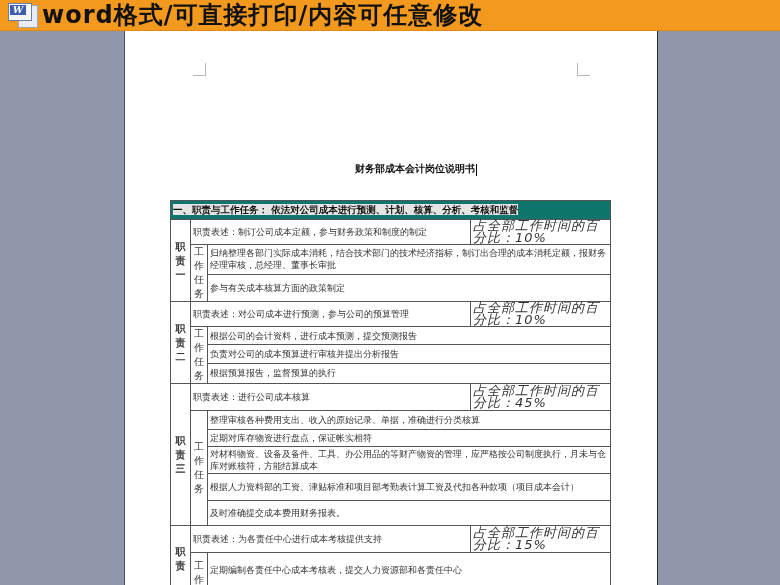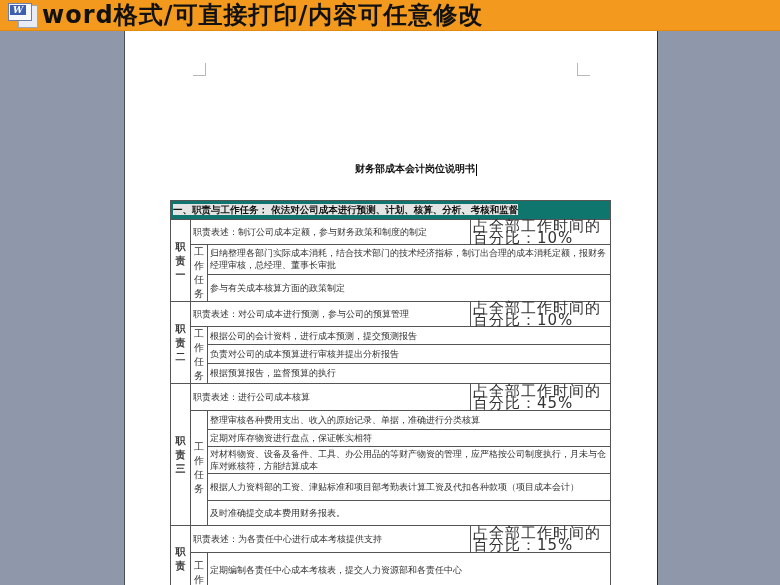--- a/index.html
+++ b/index.html
@@ -18,21 +18,21 @@
   .title .caret { display:inline-block; width:1px; height:12px; background:#000; vertical-align:middle; margin-left:1px; }
   table { position:absolute; left:170px; border-collapse:collapse; font-size:9px; color:#333; table-layout:fixed; }
   td { border:1px solid #555; padding:0 2px; line-height:12px; vertical-align:middle; }
   .t1 { top:152px; width:440px; border:1.5px solid #222; }
   .t1 td { text-align:center; height:12px; }
   .t2 { top:200px; width:440px; border:1.5px solid #222; }
   .sec td { background:#0f766e; font-weight:bold; font-family:"DejaVu Serif", serif; font-size:9.5px; height:18px; color:#111; }
   .sec span { background:#e4e4e4; }
   .vert { text-align:center; font-weight:bold; font-size:10px; line-height:14px; padding:0; }
   .vert2 { text-align:center; font-size:10px; line-height:14px; padding:0; }
-  .pct { letter-spacing:1px; font-size:15px; }
+  .pct { letter-spacing:1px; font-size:13px;font-style:italic; }
 </style>
 </head>
 <body>
 
 <div class="banner">
   <div class="logo">
     <div class="doc2"></div>
       <div class="doc1"></div>
       <div class="w">W</div>
   </div>

